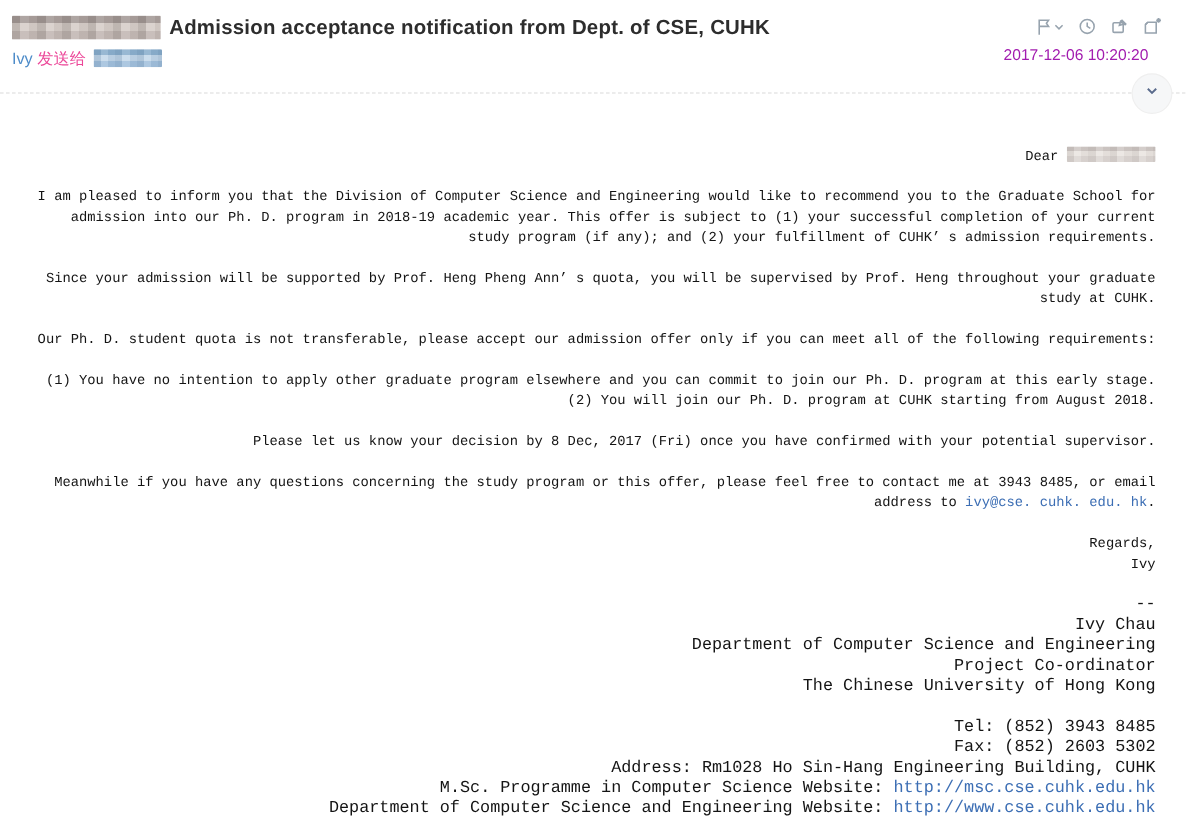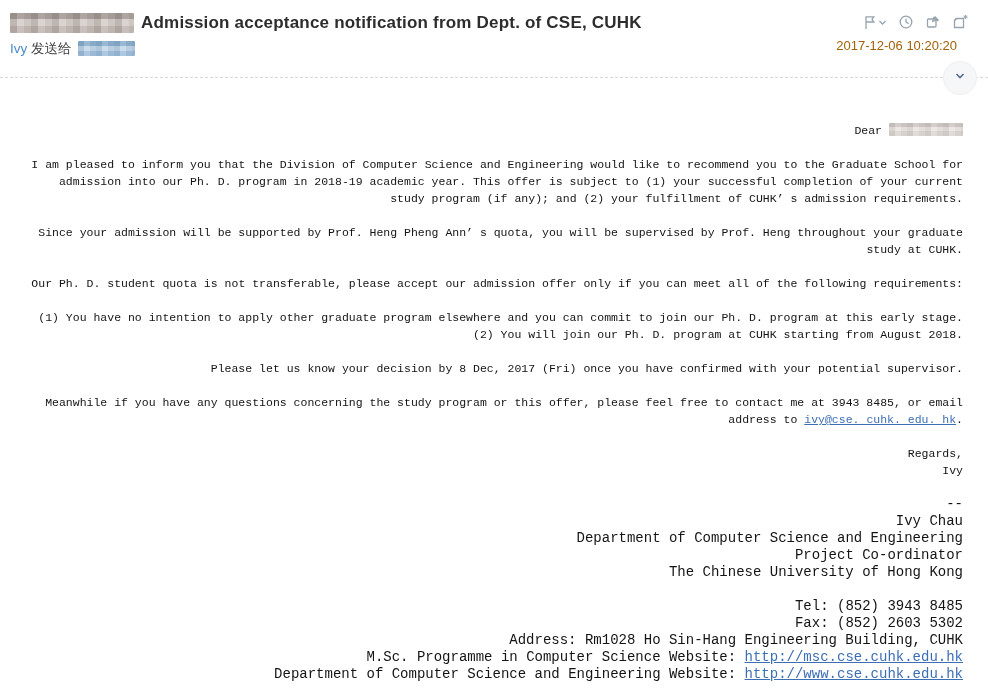--- a/index.html
+++ b/index.html
@@ -11,42 +11,42 @@
   .hdr { position:absolute; left:0; top:0; width:988px; height:78px; background:#fff; }
   .subject-row { position:absolute; left:10px; top:11px; height:24px; display:flex; align-items:center; }
   .subject-title { font-size:17px; font-weight:bold; color:#2d2d2d; letter-spacing:0.2px; white-space:pre; }
   .mosaic { display:inline-block; border-radius:1px; }
   .subject-blur { width:124px; height:20px; margin-right:7px;
     background-image:
       repeating-linear-gradient(90deg, rgba(70,60,55,0.18) 0 7px, rgba(255,255,255,0.05) 7px 14px, rgba(120,105,100,0.10) 14px 21px),
       repeating-linear-gradient(0deg, #c6bcb8 0 7px, #d9d1cc 7px 14px, #aaa09d 14px 20px); }
   .sender-row { position:absolute; left:10px; top:40px; height:17px; display:flex; align-items:center; font-size:13.5px; white-space:pre; }
   .sender-name { color:#4e8cc9; cursor:pointer; }
-  .sent-to { color:#404040; }
+  .sent-to { color:#ec4899; }
   .recipient-blur { width:57px; height:15px; margin-left:6px;
     background-image:
       repeating-linear-gradient(90deg, rgba(30,70,110,0.14) 0 6px, rgba(255,255,255,0.08) 6px 12px, rgba(60,100,140,0.10) 12px 18px),
       repeating-linear-gradient(0deg, #a6c3de 0 5px, #c7daeb 5px 10px, #8fb2cf 10px 15px); }
 
   .toolbar { position:absolute; left:862px; top:13px; height:18px; display:flex; align-items:center; }
   .tbtn { display:flex; align-items:center; cursor:pointer; margin-right:11px; }
   .tbtn:last-child { margin-right:0; }
   .tbtn svg { display:block; }
-  .timestamp { position:absolute; top:38px; right:31px; font-size:13px; color:#a16207; }
+  .timestamp { position:absolute; top:38px; right:31px; font-size:13px; color:#a21caf; }
 
   .divider { position:absolute; left:0; top:77px; width:988px; border-top:1px dashed #d9d9d9; }
   .collapse-btn { position:absolute; left:943px; top:61px; width:34px; height:34px; border-radius:50%;
     background:#f6f7f8; border:1px solid #efefef; display:flex; align-items:center; justify-content:center; cursor:pointer; }
 
   
   .mail-body { position:absolute; left:0; top:78px; width:988px; padding:44px 25px 0 25px;
     font-family:"Liberation Mono","DejaVu Sans Mono",monospace; font-size:11.5px; line-height:17px; color:#141414; }
   .line { height:17px; white-space:pre;text-align:right; }
   .gap  { height:17px; }
-  .lnk  { color:#3c6eb4; text-decoration:underline; cursor:pointer; }
+  .lnk  { color:#3c6eb4; cursor:pointer; }
   .dear-blur { width:74px; height:13px; margin-left:7px; vertical-align:-2px;
     background-image:
       repeating-linear-gradient(90deg, rgba(90,80,75,0.10) 0 6px, rgba(255,255,255,0.10) 6px 12px, rgba(120,110,105,0.06) 12px 18px),
       repeating-linear-gradient(0deg, #ddd7d4 0 5px, #eae5e1 5px 9px, #cfc8c5 9px 13px); }
   .sig { font-size:14px; }
 </style>
 </head>
 <body>
 
 <div class="page">

